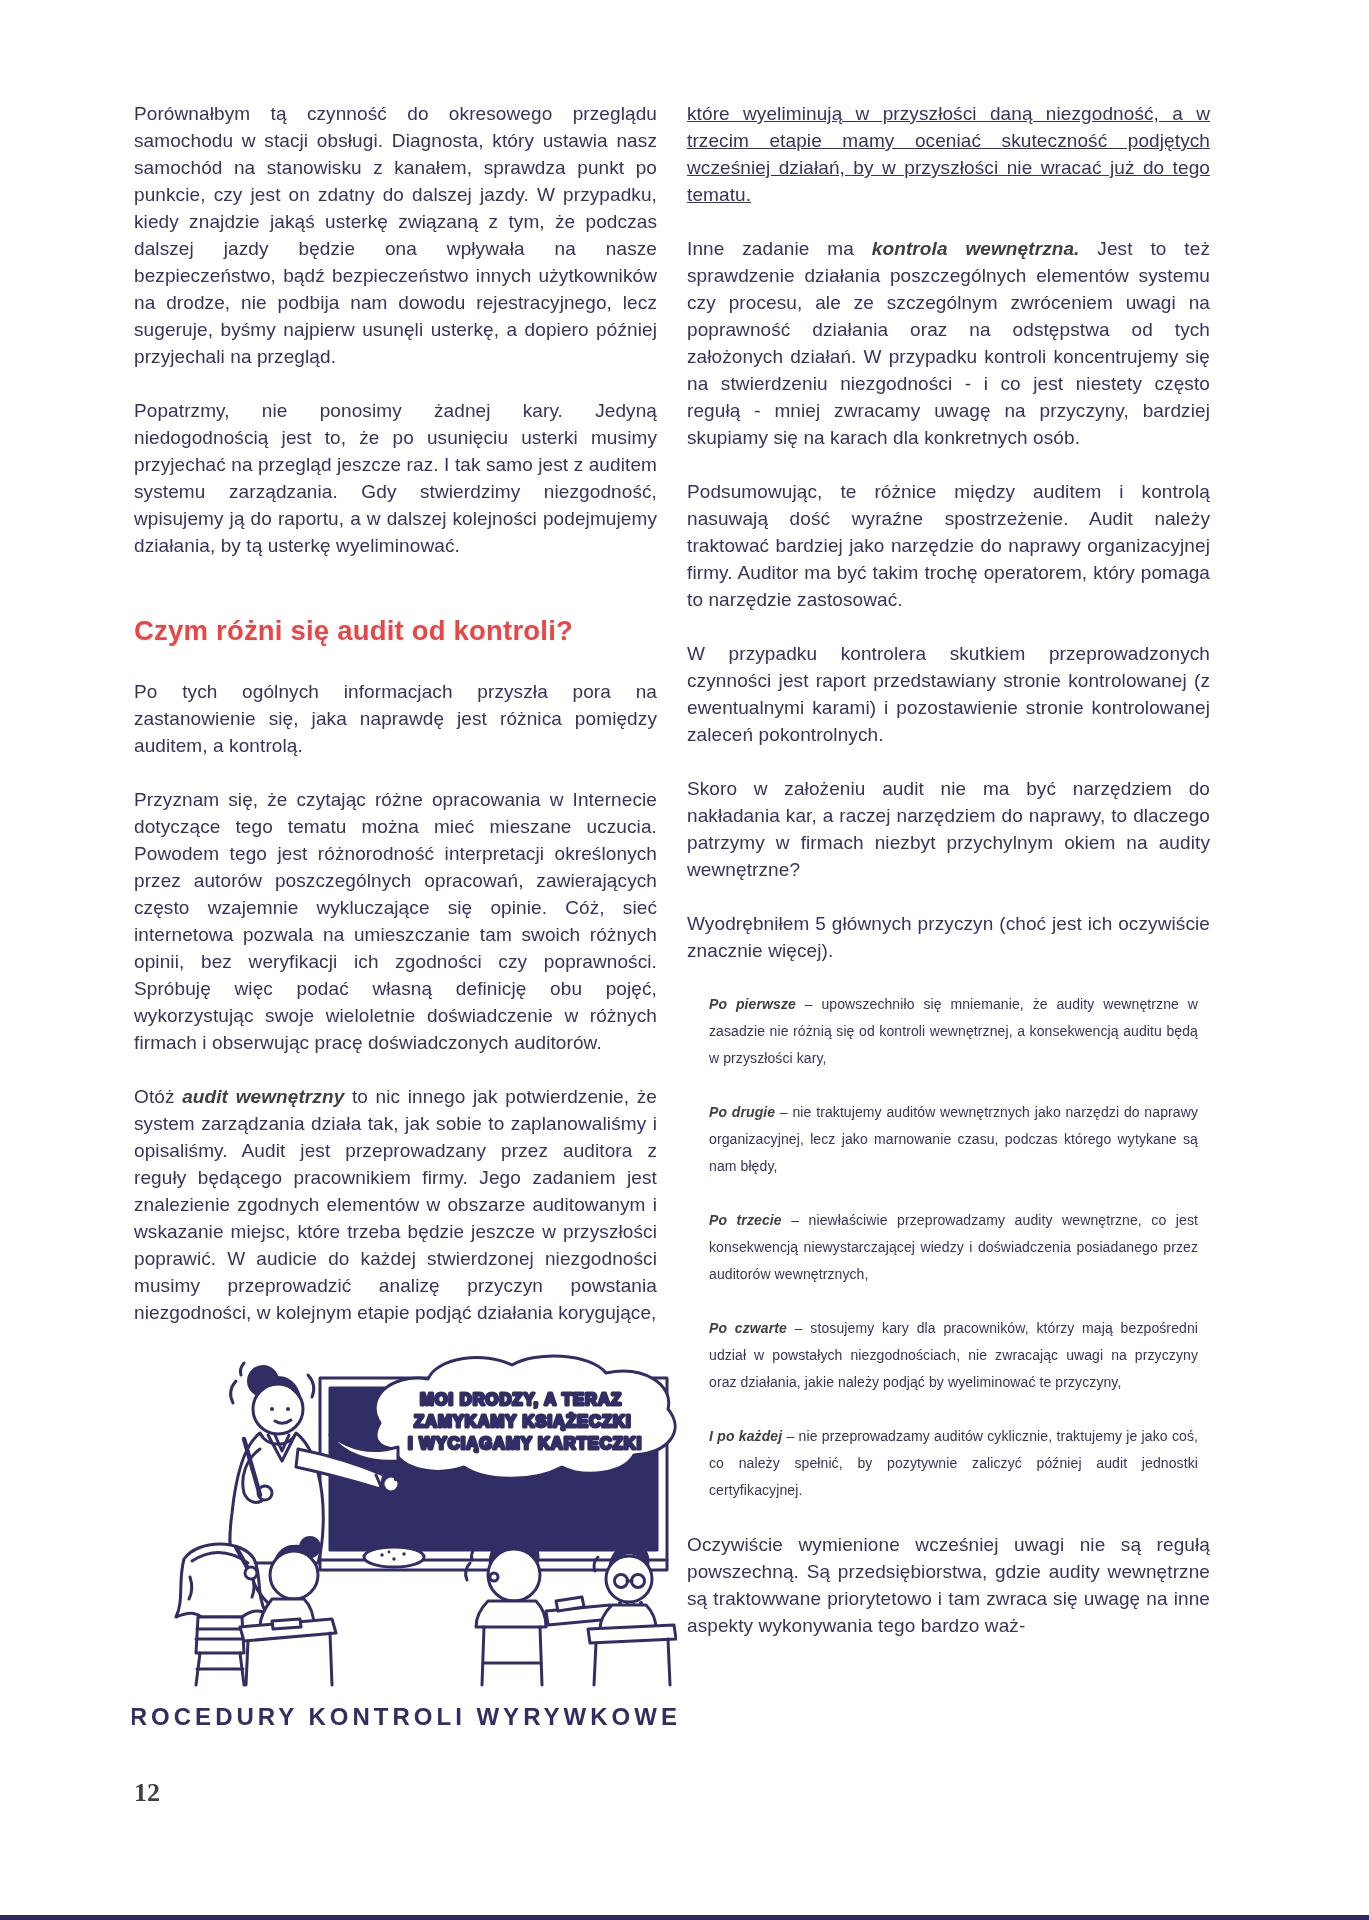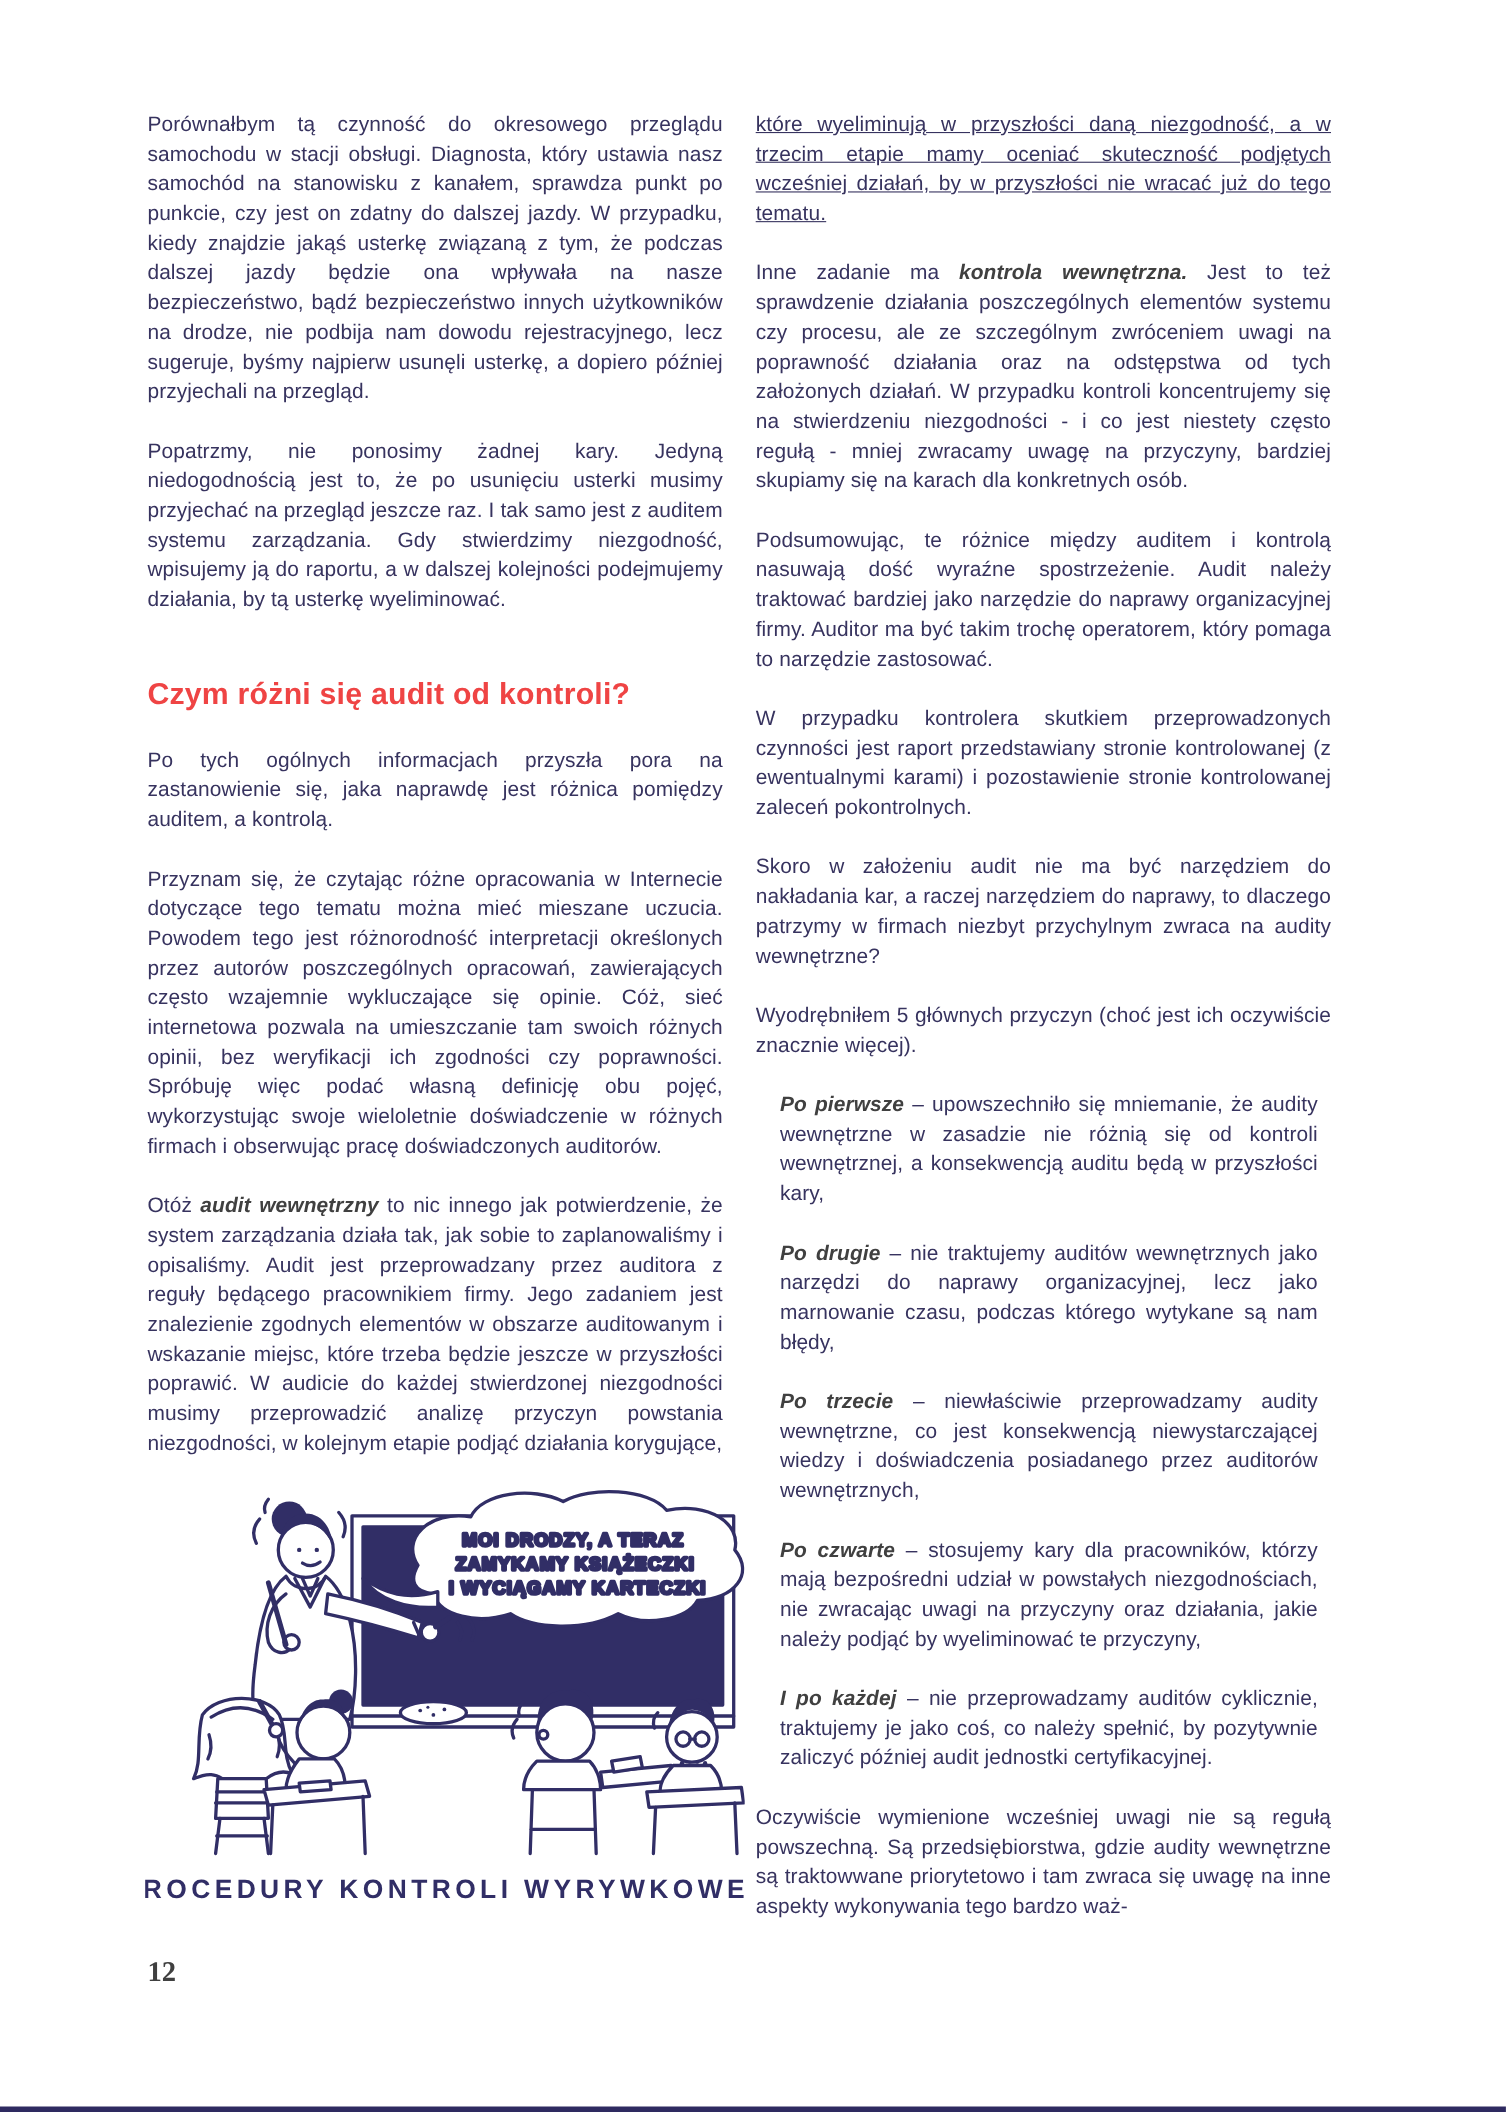--- a/index.html
+++ b/index.html
@@ -16,21 +16,21 @@
     font-size:19px;line-height:27px;color:#37335f;text-align:justify;
     margin:0 0 27px 0;letter-spacing:0.1px;
   }
   p.body strong, .list-item strong{color:#404040;font-weight:700;font-style:italic;}
   h2.section-heading{
     font-size:27.5px;line-height:34px;color:#ef4444;font-weight:700;
     margin:55px 0 30px 0;letter-spacing:0.2px;
   }
   .big-gap{margin-bottom:64px;text-decoration:underline;}
   .list-item{
-    font-size:19px;line-height:27px;color:#37335f;text-align:justify;
+    font-size:14px;line-height:27px;color:#37335f;text-align:justify;
     margin:0 12px 27px 22px;letter-spacing:0.1px;
   }
   .illustration-wrap{margin:26px 0 0 -2px;}
   .page-number{
     position:absolute;left:134px;top:1778px;
     font-family:"Liberation Serif",serif;font-weight:700;
     font-size:26px;color:#404040;
   }
   .bottom-rule{
     position:absolute;left:0;bottom:0;width:1369px;height:5px;background:#2e2a60;
@@ -173,21 +173,21 @@
         <text class="caption-text" x="272" y="372" text-anchor="middle">PROCEDURY KONTROLI WYRYWKOWEJ</text>
       </svg>
     </div>
   </div>
 
   <div class="col">
     <p class="body big-gap">które wyeliminują w przyszłości daną niezgodność, a w trzecim etapie mamy oceniać skuteczność podjętych wcześniej działań, by w przyszłości nie wracać już do tego tematu.</p>
     <p class="body"><span>Inne zadanie ma </span><strong>kontrola wewnętrzna.</strong><span> Jest to też sprawdzenie działania poszczególnych elementów systemu czy procesu, ale ze szczególnym zwróceniem uwagi na poprawność działania oraz na odstępstwa od tych założonych działań. W przypadku kontroli koncentrujemy się na stwierdzeniu niezgodności - i co jest niestety często regułą - mniej zwracamy uwagę na przyczyny, bardziej skupiamy się na karach dla konkretnych osób.</span></p>
     <p class="body">Podsumowując, te różnice między auditem i kontrolą nasuwają dość wyraźne spostrzeżenie. Audit należy traktować bardziej jako narzędzie do naprawy organizacyjnej firmy. Auditor ma być takim trochę operatorem, który pomaga to narzędzie zastosować.</p>
     <p class="body">W przypadku kontrolera skutkiem przeprowadzonych czynności jest raport przedstawiany stronie kontrolowanej (z ewentualnymi karami) i pozostawienie stronie kontrolowanej zaleceń pokontrolnych.</p>
-    <p class="body">Skoro w założeniu audit nie ma być narzędziem do nakładania kar, a raczej narzędziem do naprawy, to dlaczego patrzymy w firmach niezbyt przychylnym zwraca na audity wewnętrzne?</p>
+    <p class="body">Skoro w założeniu audit nie ma być narzędziem do nakładania kar, a raczej narzędziem do naprawy, to dlaczego patrzymy w firmach niezbyt przychylnym okiem na audity wewnętrzne?</p>
     <p class="body">Wyodrębniłem 5 głównych przyczyn (choć jest ich oczywiście znacznie więcej).</p>
 
     <div class="list-item"><strong>Po pierwsze</strong><span> – upowszechniło się mniemanie, że audity wewnętrzne w zasadzie nie różnią się od kontroli wewnętrznej, a konsekwencją auditu będą w przyszłości kary,</span></div>
     <div class="list-item"><strong>Po drugie</strong><span> – nie traktujemy auditów wewnętrznych jako narzędzi do naprawy organizacyjnej, lecz jako marnowanie czasu, podczas którego wytykane są nam błędy,</span></div>
     <div class="list-item"><strong>Po trzecie</strong><span> – niewłaściwie przeprowadzamy audity wewnętrzne, co jest konsekwencją niewystarczającej wiedzy i doświadczenia posiadanego przez auditorów wewnętrznych,</span></div>
     <div class="list-item"><strong>Po czwarte</strong><span> – stosujemy kary dla pracowników, którzy mają bezpośredni udział w powstałych niezgodnościach, nie zwracając uwagi na przyczyny oraz działania, jakie należy podjąć by wyeliminować te przyczyny,</span></div>
     <div class="list-item"><strong>I po każdej</strong><span> – nie przeprowadzamy auditów cyklicznie, traktujemy je jako coś, co należy spełnić, by pozytywnie zaliczyć później audit jednostki certyfikacyjnej.</span></div>
 
     <p class="body">Oczywiście wymienione wcześniej uwagi nie są regułą powszechną. Są przedsiębiorstwa, gdzie audity wewnętrzne są traktowwane priorytetowo i tam zwraca się uwagę na inne aspekty wykonywania tego bardzo waż-</p>
   </div>

